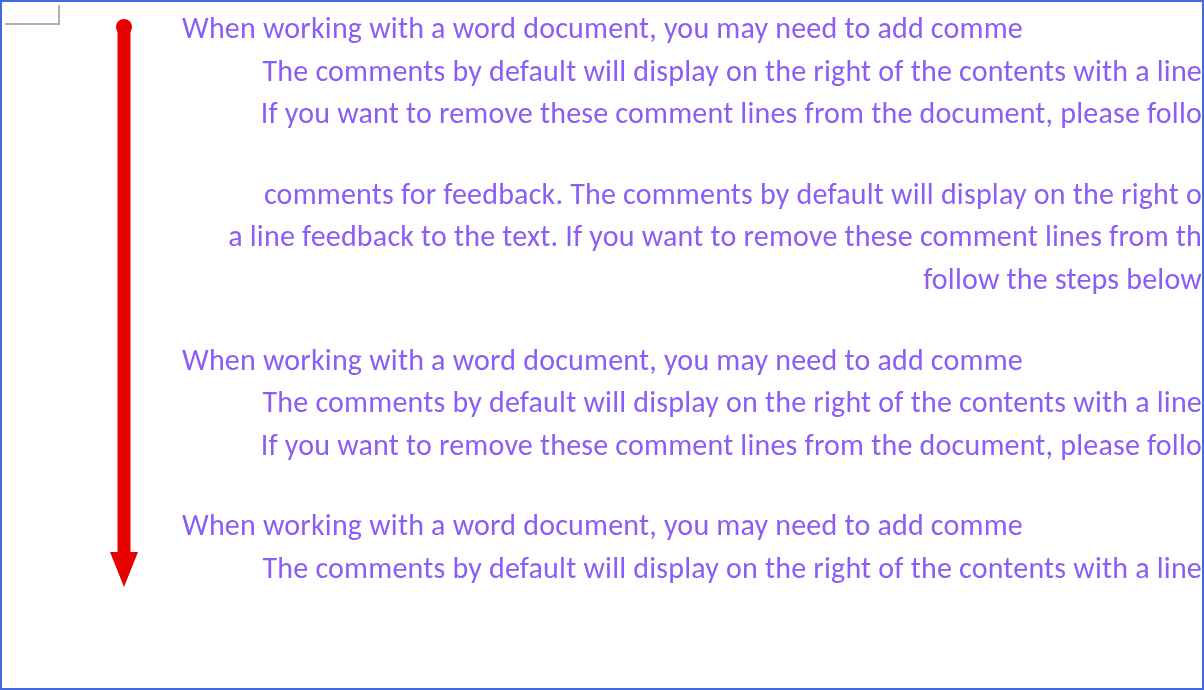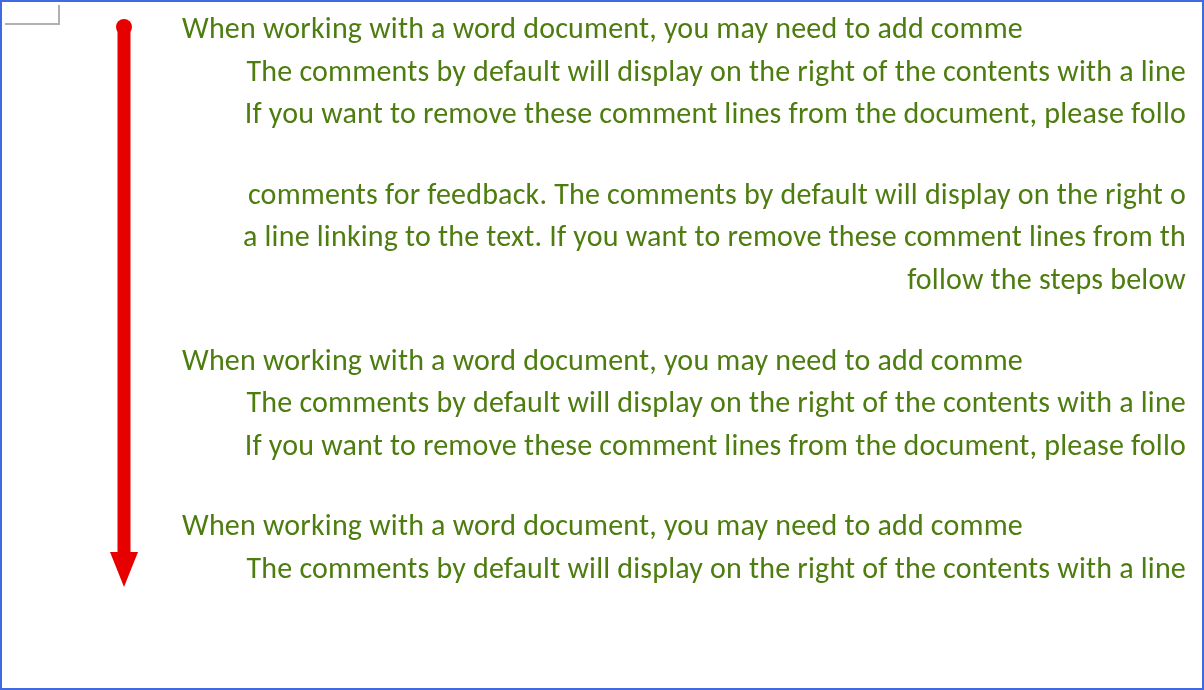--- a/index.html
+++ b/index.html
@@ -32,24 +32,24 @@
       width: 28px;
       height: 570px;
       z-index: 10;
       pointer-events: none;
     }
     .content {
       position: absolute;
       left: 55px;
       top: 5px;
       right: 0;
-      padding-right: 16px;
+      padding-right: 0;
       font-size: 30px;
       line-height: 1.42;
-      color: #4d7c0f;
+      color: #8b5cf6;
       font-weight: 400;
       letter-spacing: 0.2px;
     }
     .paragraph {
       margin-bottom: 38px;
       white-space: nowrap;
     }
     .paragraph .first-line {
       display: block;
       text-indent: 125px;
@@ -75,21 +75,21 @@
 </div>
 
 <div class="content">
   <div class="paragraph">
     <span class="first-line">When working with a word document, you may need to add comme</span>
     <span class="line">The comments by default will display on the right of the contents with a line</span>
     <span class="line">If you want to remove these comment lines from the document, please follo</span>
   </div>
   <div class="paragraph">
     <span class="line">comments for feedback. The comments by default will display on the right o</span>
-    <span class="line">a line linking to the text. If you want to remove these comment lines from th</span>
+    <span class="line">a line feedback to the text. If you want to remove these comment lines from th</span>
     <span class="line">follow the steps below</span>
   </div>
   <div class="paragraph">
     <span class="first-line">When working with a word document, you may need to add comme</span>
     <span class="line">The comments by default will display on the right of the contents with a line</span>
     <span class="line">If you want to remove these comment lines from the document, please follo</span>
   </div>
   <div class="paragraph">
     <span class="first-line">When working with a word document, you may need to add comme</span>
     <span class="line">The comments by default will display on the right of the contents with a line</span>

